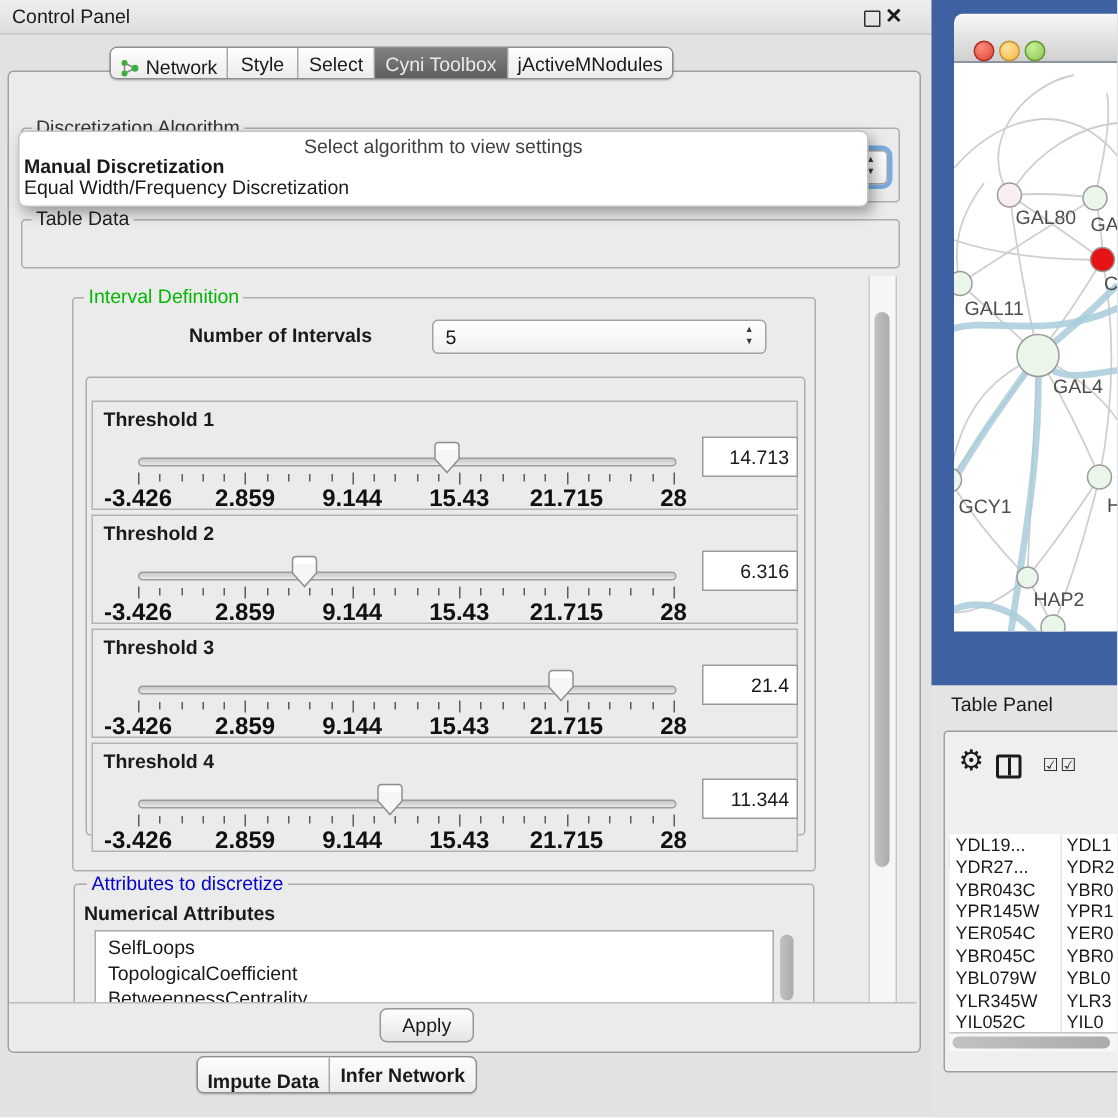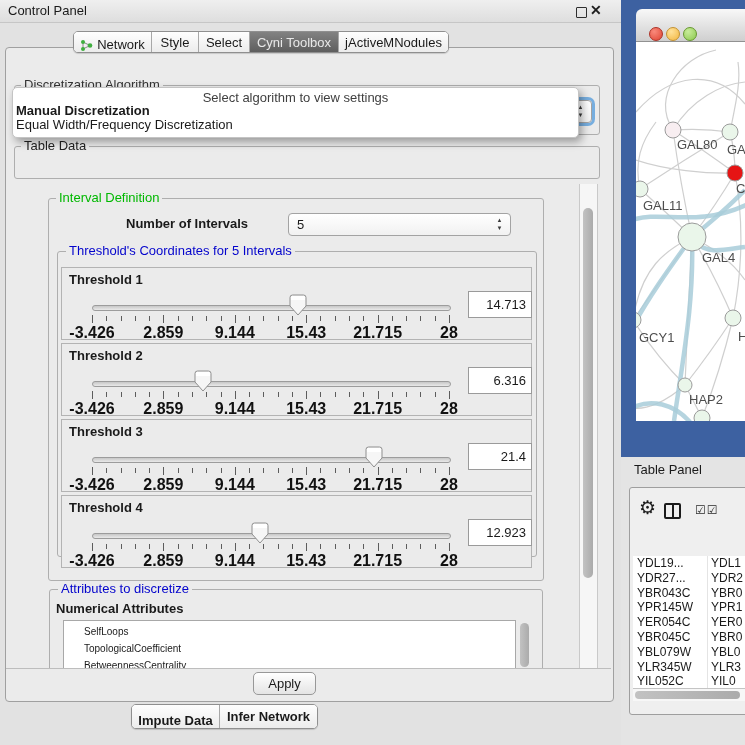--- a/index.html
+++ b/index.html
@@ -39,21 +39,21 @@
     border:1px solid #9c9c9c;border-radius:3px;cursor:pointer;}
   .tick{position:absolute;width:1px;background:#5c5c5c;}
   .tick.major{top:47px;height:8px;}
   .tick.minor{top:48px;height:5px;}
   .tick-lab{position:absolute;top:56px;width:60px;text-align:center;font-size:16px;font-weight:bold;color:#111;}
   .handle{position:absolute;top:26px;cursor:pointer;}
   .vfield{position:absolute;left:406px;top:23px;width:57px;height:25px;background:#fff;border:1px solid #9a9a9a;
     font-size:13px;line-height:25px;text-align:right;padding-right:5px;box-sizing:content-box;}
   
   #attr-list{background:#fff;border:1px solid #a8a8a8;}
-  .attr-item{font-size:10px;line-height:17px;padding-left:20px;cursor:default;white-space:nowrap;}
+  .attr-item{font-size:13px;line-height:17px;padding-left:8px;cursor:default;white-space:nowrap;}
   
   #apply-btn{left:247px;top:624px;width:61px;height:21px;background:linear-gradient(#ffffff,#e4e4e4);
     border:1px solid #989898;border-radius:5px;font-size:13px;text-align:center;line-height:21px;cursor:pointer;}
   
   #popup{left:12px;top:87px;width:565px;height:49px;background:#fff;border:1px solid #c4c4c4;border-radius:5px;
     box-shadow:3px 4px 9px rgba(0,0,0,.35);z-index:50;}
   #popup-placeholder{position:absolute;left:0;top:2px;width:100%;text-align:center;font-size:13px;color:#404040;}
   .popup-item{position:absolute;left:3px;font-size:13px;line-height:14px;white-space:nowrap;cursor:pointer;}
   .popup-item.b{font-weight:bold;}
   
@@ -114,21 +114,20 @@
       <div class="abs" style="left:103px;top:32px;font-size:13px;font-weight:bold;">Number of Intervals</div>
       <div class="abs combo" style="left:265px;top:29px;width:221px;height:21px;">
         <span class="val">5</span>
         <div class="stepper">
             <div>▲</div>
             <div>▼</div>
           </div>
       </div>
 
       <div class="abs group" style="left:34px;top:67px;width:478px;height:304px;"></div>
-      <div class="group-label" style="left:43px;top:60px;color:#0404cc;">Threshold's Coordinates for 5 Intervals</div>
       <div id="thresholds-host">
           <div class="thr-item" style="top: 83px;">
             <div class="thr-label">Threshold 1</div>
             <div class="track"></div>
             <div class="tick major" style="left: 30px;"></div>
             <div class="tick minor" style="left: 44.28px;"></div>
             <div class="tick minor" style="left: 58.56px;"></div>
             <div class="tick minor" style="left: 72.84px;"></div>
             <div class="tick minor" style="left: 87.12px;"></div>
             <div class="tick major" style="left: 101.4px;"></div>
@@ -278,21 +277,21 @@
             <div class="tick-lab" style="left: 0px;">-3.426</div>
             <div class="tick-lab" style="left: 71.4px;">2.859</div>
             <div class="tick-lab" style="left: 142.8px;">9.144</div>
             <div class="tick-lab" style="left: 214.2px;">15.43</div>
             <div class="tick-lab" style="left: 285.6px;">21.715</div>
             <div class="tick-lab" style="left: 357px;">28</div>
             <div class="handle" style="left: 188.788px;"><svg width="18" height="22" viewBox="0 0 18 22">
                 <path d="M3.5,1 H14.5 Q17,1 17,3.5 V12 L9,21 L1,12 V3.5 Q1,1 3.5,1 Z" fill="#f6f6f6" stroke="#8f8f8f" stroke-width="1"></path>
                 <path d="M3.5,2 H14.5 Q16,2 16,3.5 V6 H2 V3.5 Q2,2 3.5,2 Z" fill="#ffffff"></path>
               </svg></div>
-            <div class="vfield">12.923</div>
+            <div class="vfield">11.344</div>
           </div>
         </div>
 
       <div class="abs group" style="left:26px;top:405px;width:492px;height:200px;"></div>
       <div class="group-label" style="left:35px;top:398px;color:#0404cc;">Attributes to discretize</div>
       <div class="abs" style="left:33px;top:417px;font-size:13px;font-weight:bold;">Numerical Attributes</div>
       <div class="abs" id="attr-list" style="left:40px;top:436px;width:453px;height:160px;padding-top:2px;box-sizing:border-box;">
           <div class="attr-item">SelfLoops</div>
           <div class="attr-item">TopologicalCoefficient</div>
           <div class="attr-item">BetweennessCentrality</div>

